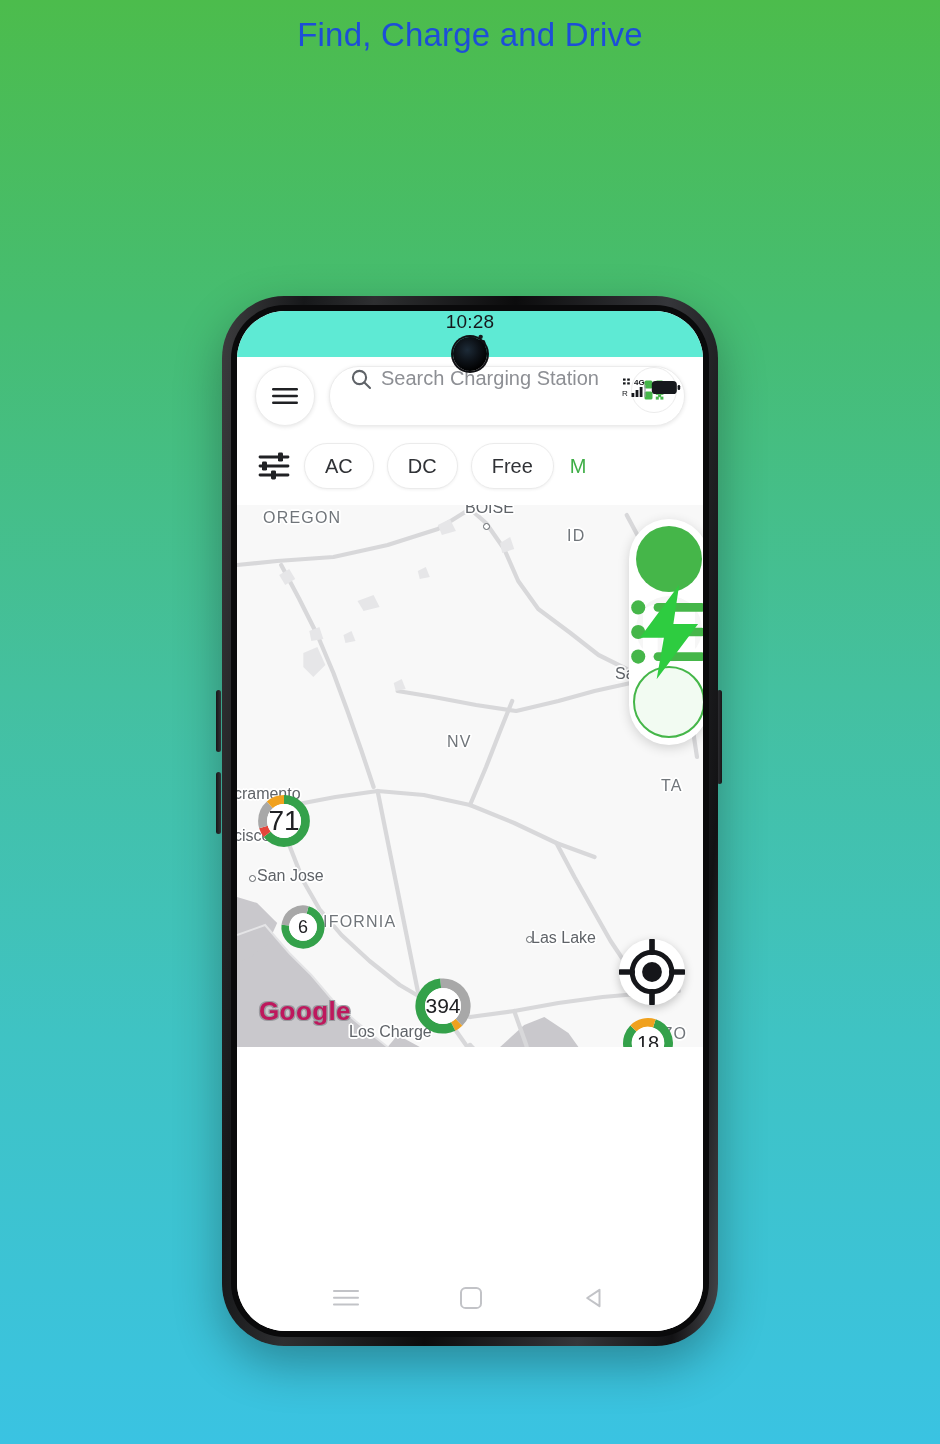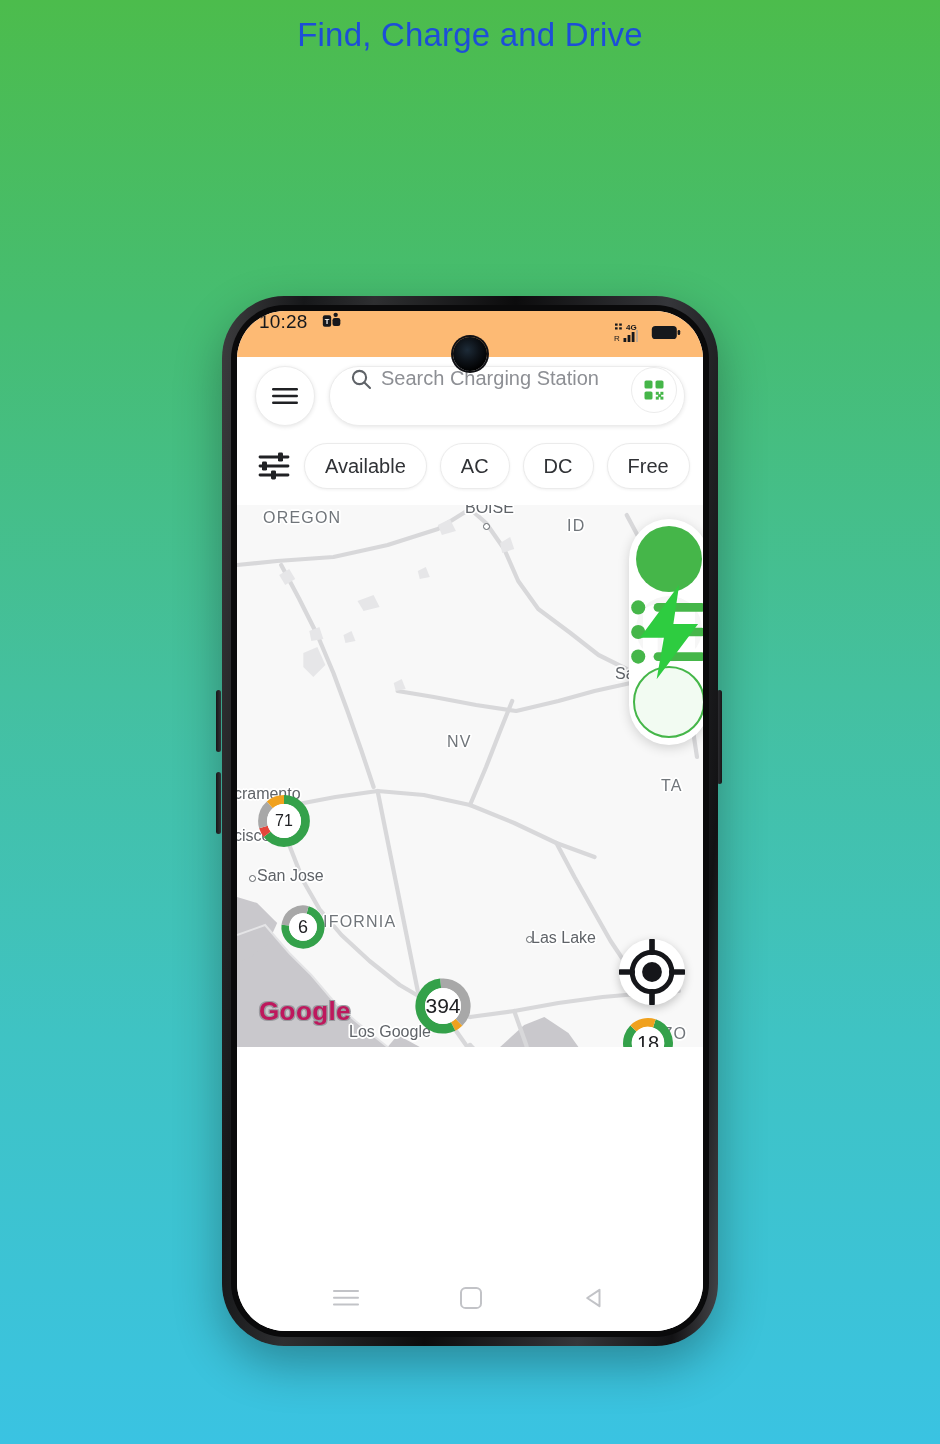--- a/index.html
+++ b/index.html
@@ -38,26 +38,26 @@
     border-radius:48px; overflow:hidden; background:#ffffff;
   }
   
   .btn-side { position:absolute; background:#232326; border-radius:3px; }
   .btn-vol-up   { left:216px; top:690px;  width:5px; height:62px;  background:linear-gradient(90deg,#1a1a1c,#3b3c40); }
   .btn-vol-down { left:216px; top:772px;  width:5px; height:62px;  background:linear-gradient(90deg,#1a1a1c,#3b3c40); }
   .btn-power    { left:717px; top:690px;  width:5px; height:94px;  background:linear-gradient(270deg,#1a1a1c,#3b3c40); }
 
   
   .statusbar {
-    position:relative; height:46px; display:flex; 
-    padding:0 22px; background:#fdba74; z-index:6;
+    position:relative; height:46px; display:flex; align-items:center;
+    padding:0 22px; background:#5eead4; z-index:6;flex-direction:column;
   }
   .sb-time { font-size:19px; color:#16181c; font-weight:500; letter-spacing:0.2px; }
   .sb-teams { margin-left:14px; display:inline-flex; }
-  .sb-right { margin-left:auto; display:flex; align-items:center; gap:9px; }
+  .sb-right { margin-left:auto; display:flex; align-items:center; gap:1px;margin-top:24px; }
   .punch {
     position:absolute; left:50%; top:26px; transform:translateX(-50%);
     width:34px; height:34px; border-radius:50%;
     background: radial-gradient(circle at 42% 38%, #1d2b38 0%, #0d1218 40%, #000 75%);
     box-shadow:0 0 0 2px #101014; z-index:9;
   }
 
   
   .apptop { background:#fff; padding:8px 18px 0 18px; }
   .searchrow { display:flex; align-items:center; gap:14px; height:62px; }
@@ -103,21 +103,21 @@
   .citydot {
     position:absolute; width:7px; height:7px; border-radius:50%;
     background:#fff; border:1.6px solid #5f6368;
   }
 
   
   .cluster { position:absolute; }
   .cluster .ring { display:block; }
   .cluster .num {
     position:absolute; inset:0; display:flex; align-items:center; justify-content:center;
-    font-size:16px; color:#202124; font-weight:500;
+    font-size:28px; color:#202124; font-weight:500;
   }
 
   
   .ctrl-pill {
     position:absolute; right:-6px; top:14px; width:80px;
     background:#fff; border-radius:42px; padding:7px;
     box-shadow:0 3px 12px rgba(0,0,0,0.16);
     display:flex; flex-direction:column; align-items:center; gap:4px;
   }
   .ctrl-map {
@@ -240,21 +240,20 @@
         <span class="filter-icon">
           <svg width="32" height="28" viewBox="0 0 32 28">
             <line x1="2" y1="5" x2="30" y2="5" stroke="#202124" stroke-width="2.8" stroke-linecap="round"></line>
             <line x1="2" y1="14" x2="30" y2="14" stroke="#202124" stroke-width="2.8" stroke-linecap="round"></line>
             <line x1="2" y1="23" x2="30" y2="23" stroke="#202124" stroke-width="2.8" stroke-linecap="round"></line>
             <rect x="20" y="0.6" width="5" height="9" rx="1.4" fill="#202124"></rect>
             <rect x="4" y="9.6" width="5" height="9" rx="1.4" fill="#202124"></rect>
             <rect x="13" y="18.4" width="5" height="9" rx="1.4" fill="#202124"></rect>
           </svg>
         </span>
-        <div class="chip">Available</div>
         <div class="chip">AC</div>
         <div class="chip">DC</div>
         <div class="chip">Free</div>
         <div class="chip-more">M</div>
       </div>
     </div>
 
     <div class="map">
       <svg viewBox="0 0 464 542" preserveAspectRatio="none">
         <rect x="0" y="0" width="464" height="542" fill="#f8f8f8"></rect>
@@ -303,30 +302,30 @@
           <path d="M106,130 L114,126 L118,136 L108,138 Z"></path>
           <path d="M156,178 L164,174 L168,184 L158,186 Z"></path>
           <path d="M200,20 L212,14 L218,26 L204,30 Z"></path>
           <path d="M262,38 L272,32 L276,44 L264,48 Z"></path>
         </g>
       </svg>
 
       <div>
         <div class="maplabel state" style="left:26px;  top:4px;">OREGON</div>
         <div class="maplabel" style="left:228px; top:-6px;">BOISE</div>
-        <div class="maplabel state" style="left:330px; top:12px;">ID</div>
+        <div class="maplabel state" style="left:330px; top:22px;">ID</div>
         <div class="maplabel" style="left:378px; top:160px;">Salt Lake</div>
         <div class="maplabel state" style="left:210px; top:228px;text-align:center;">NV</div>
         <div class="maplabel" style="left:-12px; top:280px;">acramento</div>
         <div class="maplabel" style="left:-12px; top:322px;">ncisco</div>
         <div class="maplabel" style="left:20px;  top:362px;">San Jose</div>
         <div class="maplabel state" style="left:76px;  top:408px;">LIFORNIA</div>
         <div class="maplabel state" style="left:424px; top:272px;">TA</div>
         <div class="maplabel" style="left:294px; top:424px;">Las Lake</div>
-        <div class="maplabel" style="left:112px; top:518px;">Los Google</div>
+        <div class="maplabel" style="left:112px; top:518px;">Los Charge</div>
 
         <div class="maplabel state" style="left:420px; top:520px;">IZO</div>
 
       </div>
 
       <div class="citydot" style="left:246px; top:18px;"></div>
       <div class="citydot" style="left:434px; top:184px;"></div>
       <div class="citydot" style="left:12px;  top:370px;"></div>
       <div class="citydot" style="left:289px; top:431px;"></div>
 

